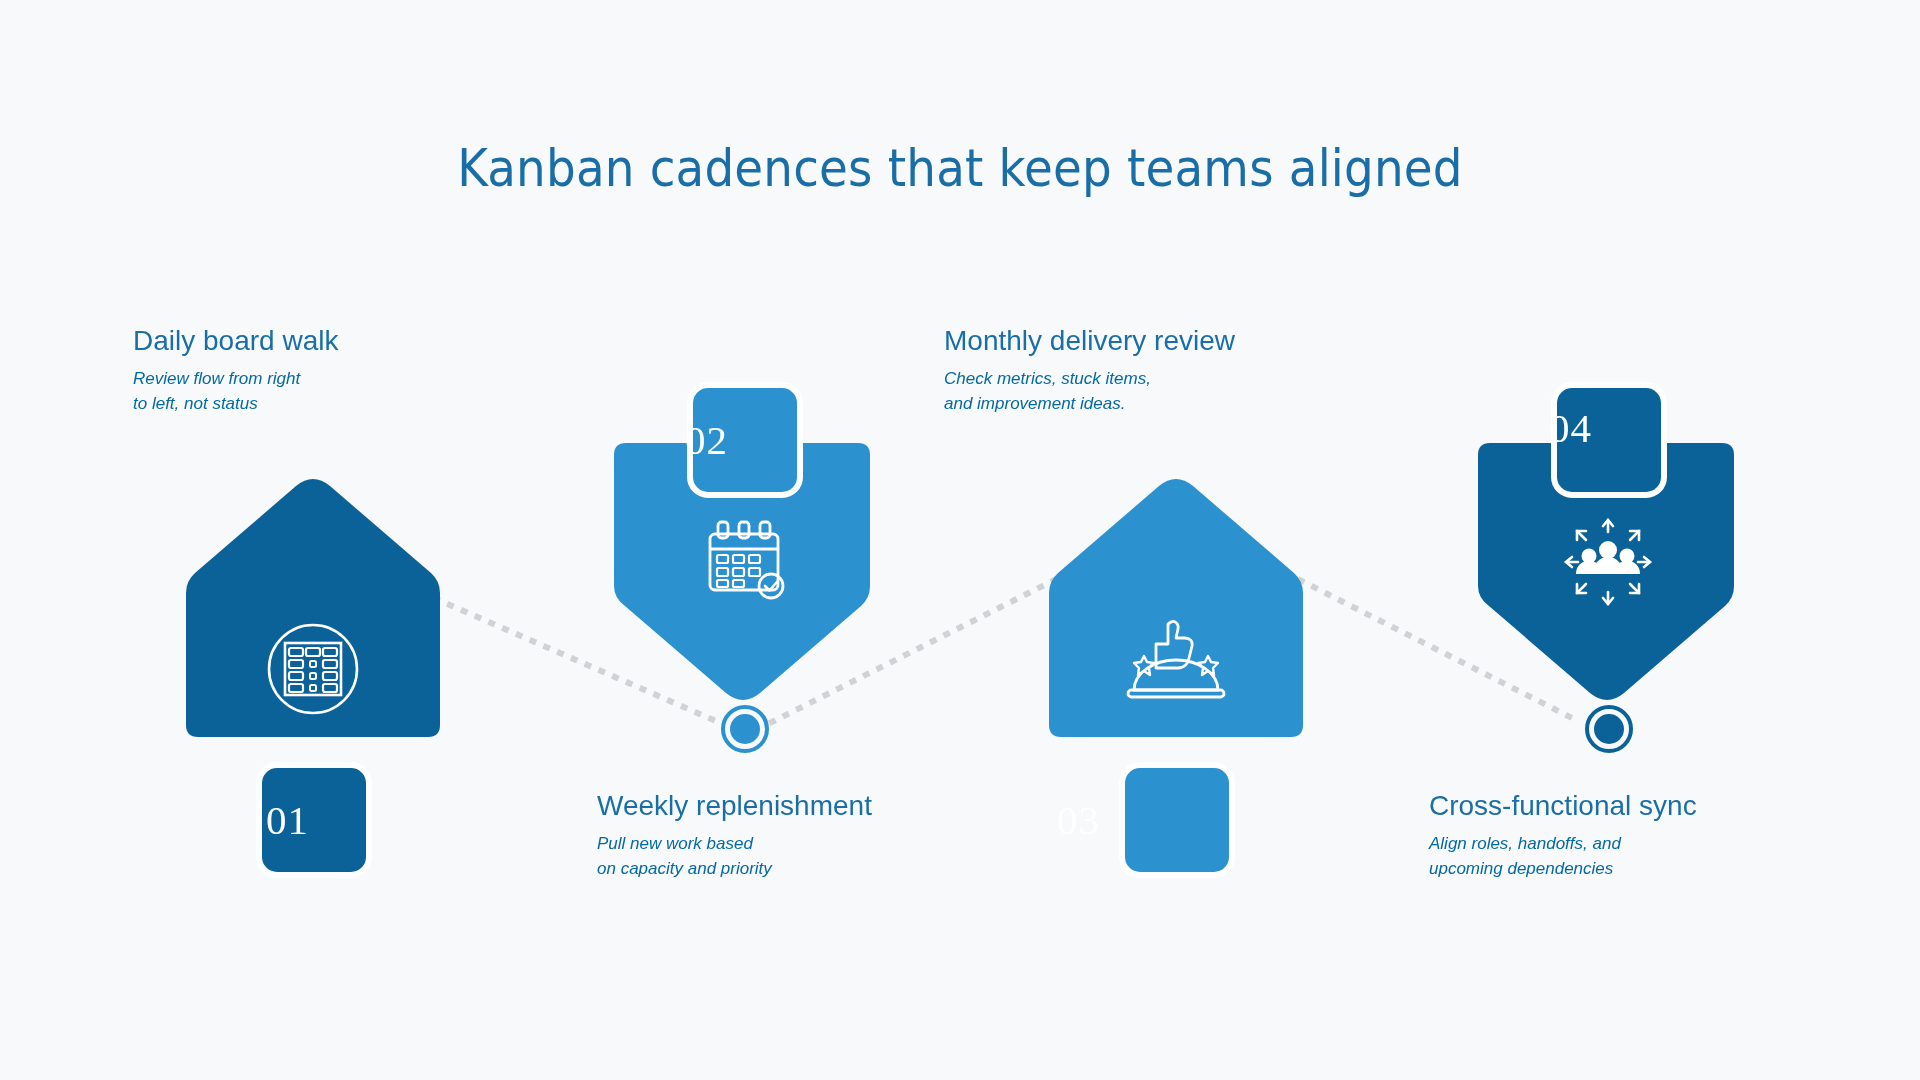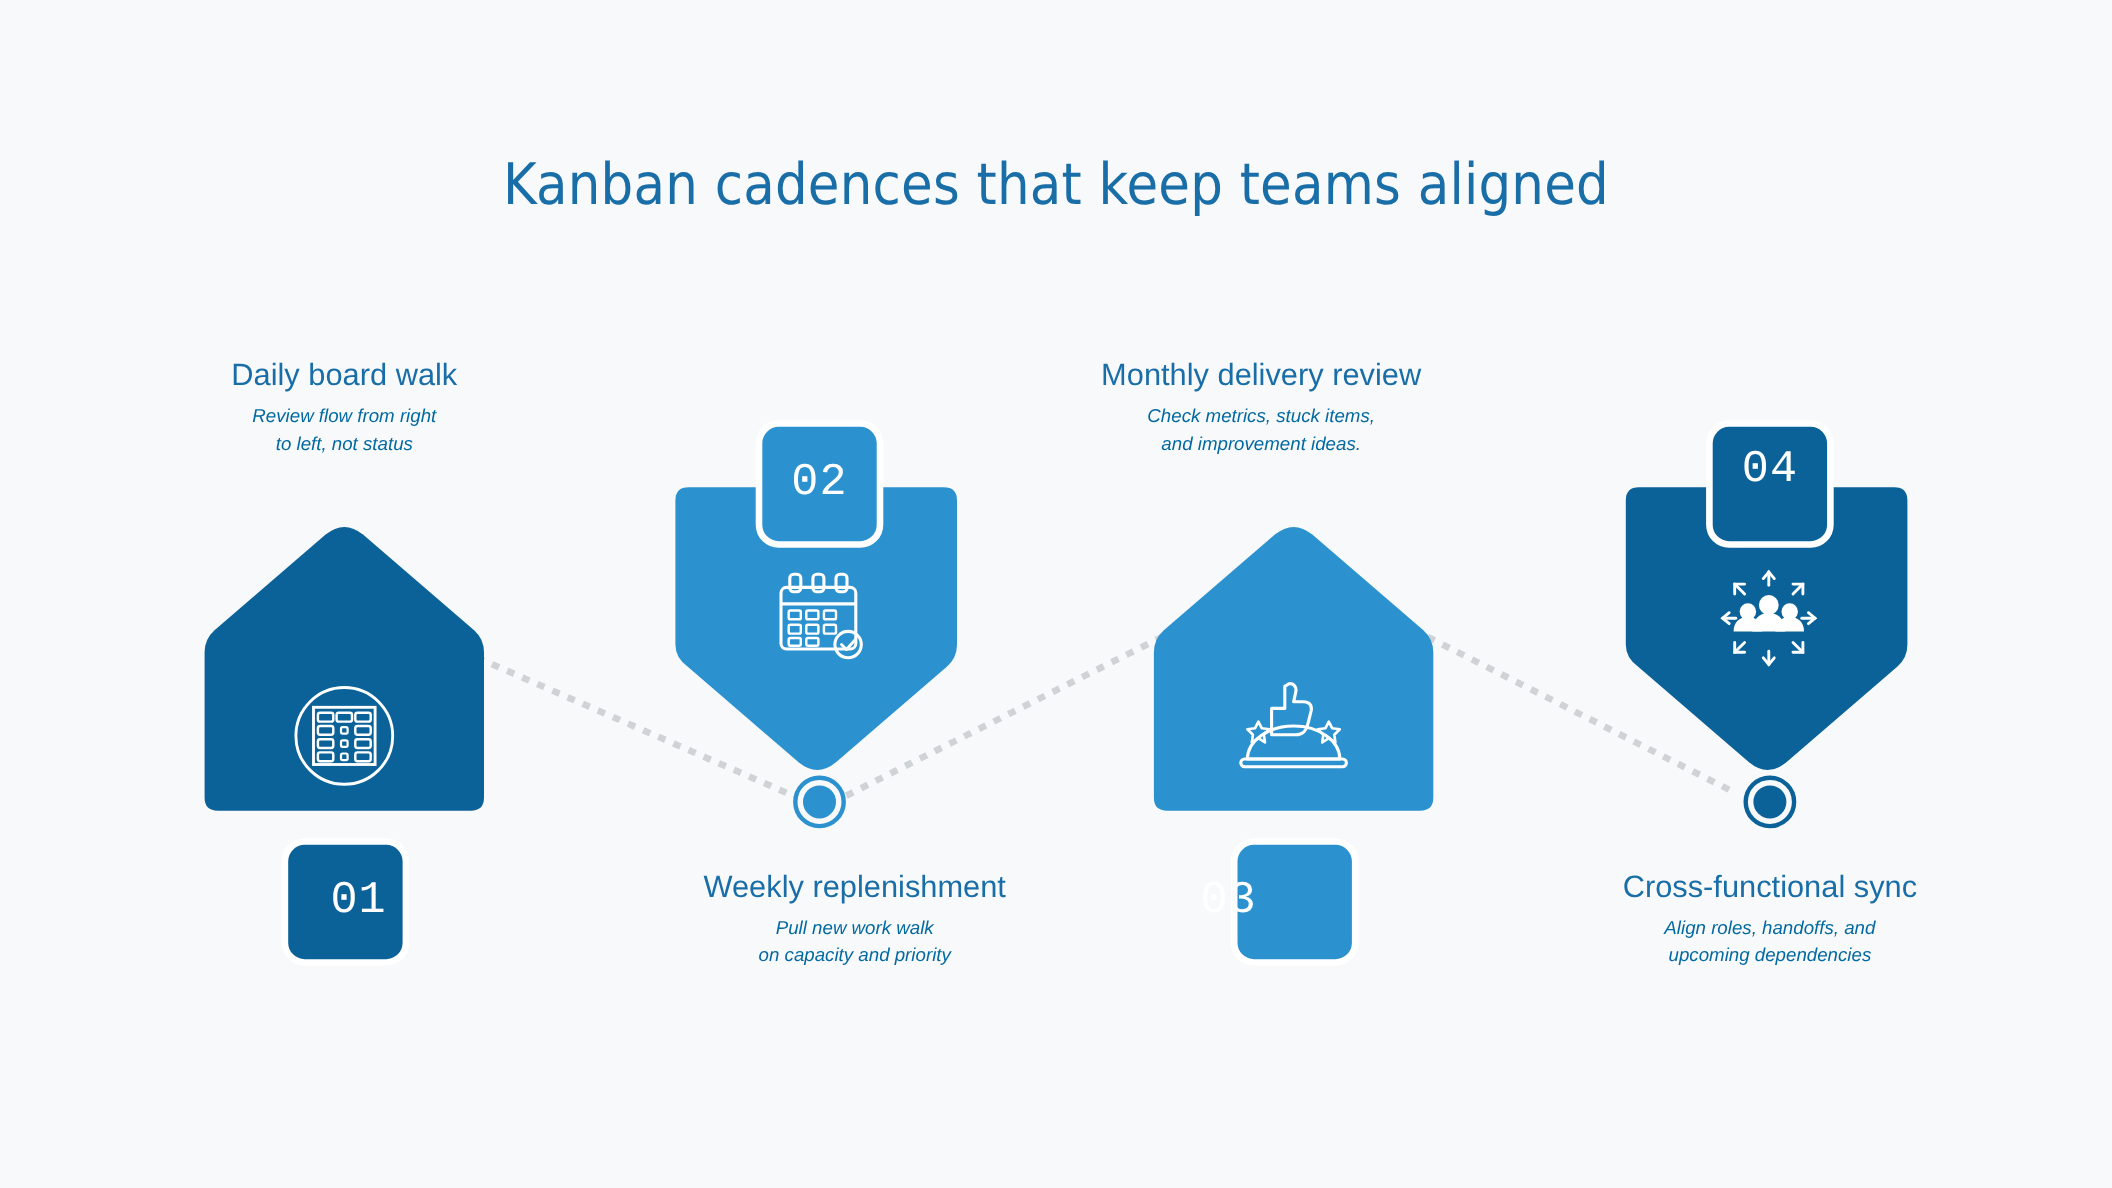--- a/index.html
+++ b/index.html
@@ -18,46 +18,45 @@
     left:0;right:0;top:138px;
     text-align:center;
     font-family:"Liberation Sans Narrow","DejaVu Sans Condensed","Liberation Sans",sans-serif;
     font-size:52px;
     font-weight:400;
     letter-spacing:0.2px;
     color:#1a6ea8;
     white-space:nowrap;
   }
 
-  .txtblock{position:absolute;text-align:center;}
+  .txtblock{position:absolute;text-align:left;}
   .hd{
     font-size:28px;
     font-weight:400;
     color:#1a6ea8;
     line-height:1.25;
     white-space:nowrap;
   }
   .bd{
     font-size:17px;
     font-weight:400;
     color:#0369a1;
     line-height:1.45;
     margin-top:9px;
     white-space:pre-line;
     font-style:italic;
   }
 
   .numlbl{
     position:absolute;
     color:#ffffff;
-    font-family:Liberation Mono, monospace;
+    font-family:Liberation Serif, serif;
     font-size:41px;
     font-weight:400;
     letter-spacing:1px;
-    text-align:center;
     width:120px;
     pointer-events:none;
   }
 </style>
 </head>
 <body>
 
 <div id="stage">
 
   <div class="title">Kanban cadences that keep teams aligned</div>
@@ -201,21 +200,21 @@
   <div class="numlbl" style="left:1549px;top:404px;">04</div>
 
   <div class="txtblock" style="left:133px;top:323px;width:360px;">
     <div class="hd">Daily board walk</div>
     <div class="bd">Review flow from right
 to left, not status</div>
   </div>
 
   <div class="txtblock" style="left:597px;top:788px;width:360px;">
     <div class="hd">Weekly replenishment</div>
-    <div class="bd">Pull new work walk
+    <div class="bd">Pull new work based
 on capacity and priority</div>
   </div>
 
   <div class="txtblock" style="left:944px;top:323px;width:405px;">
     <div class="hd">Monthly delivery review</div>
     <div class="bd">Check metrics, stuck items,
 and improvement ideas.</div>
   </div>
 
   <div class="txtblock" style="left:1429px;top:788px;width:360px;">

